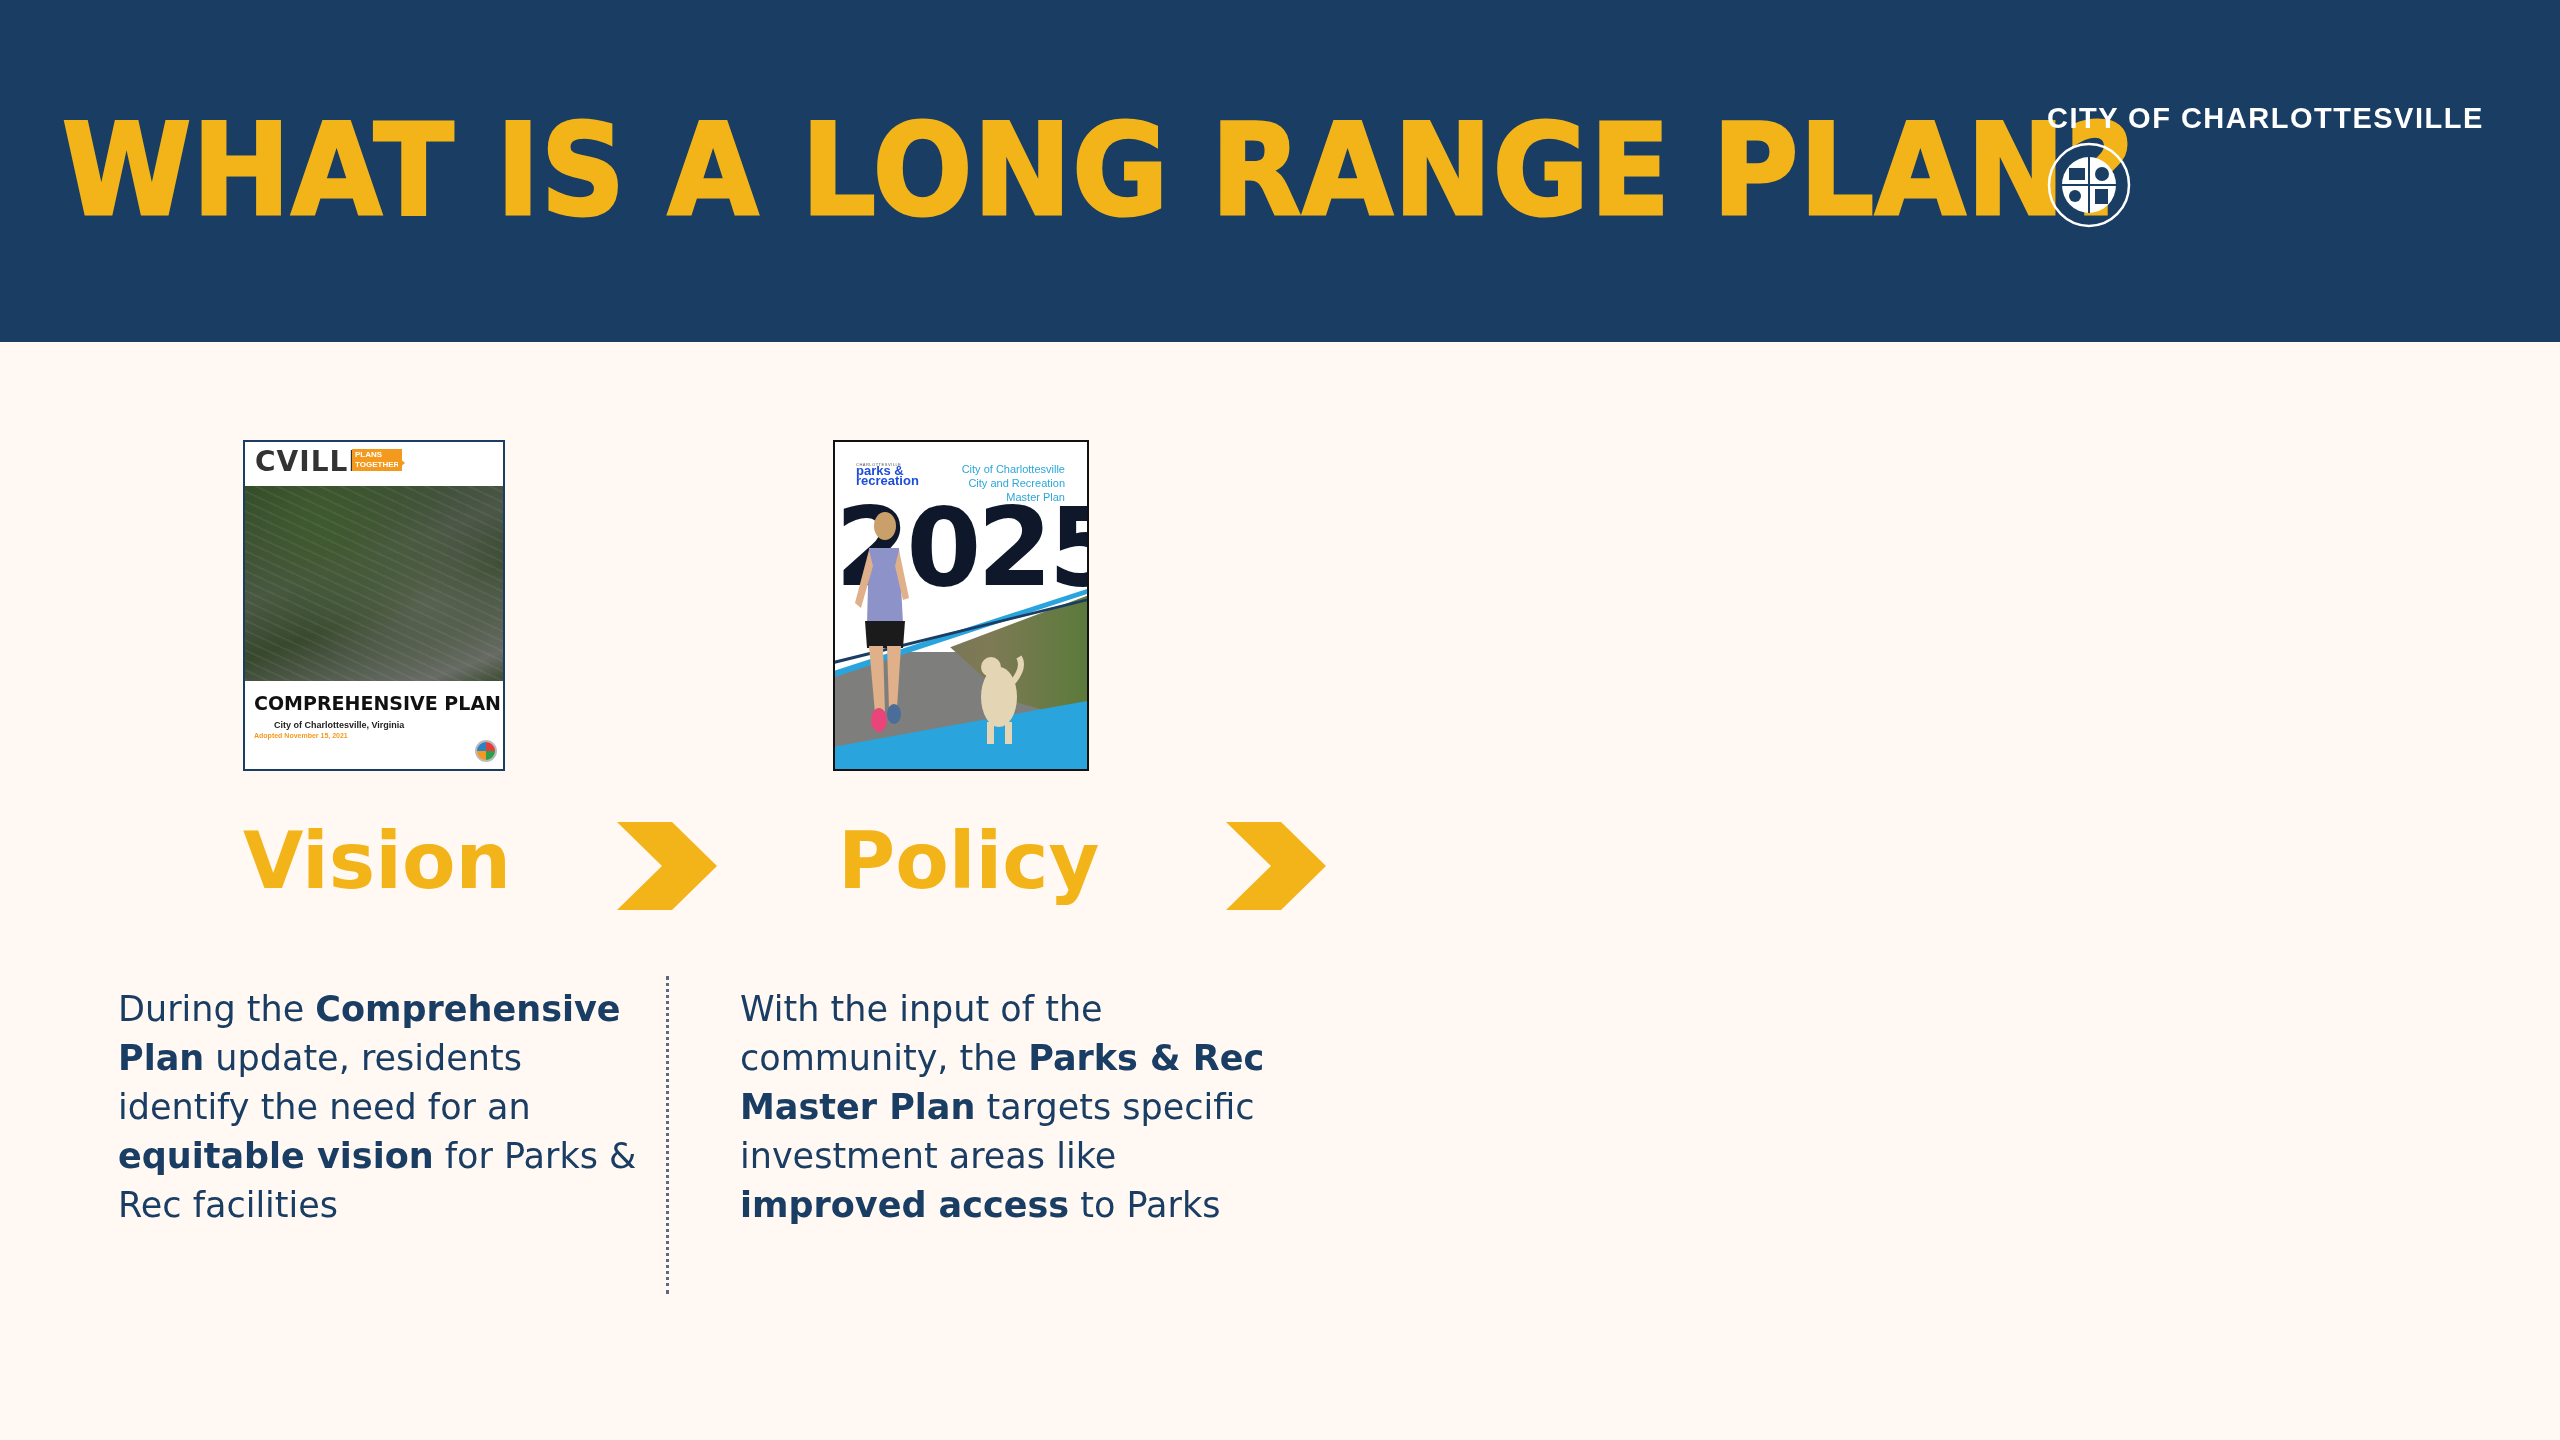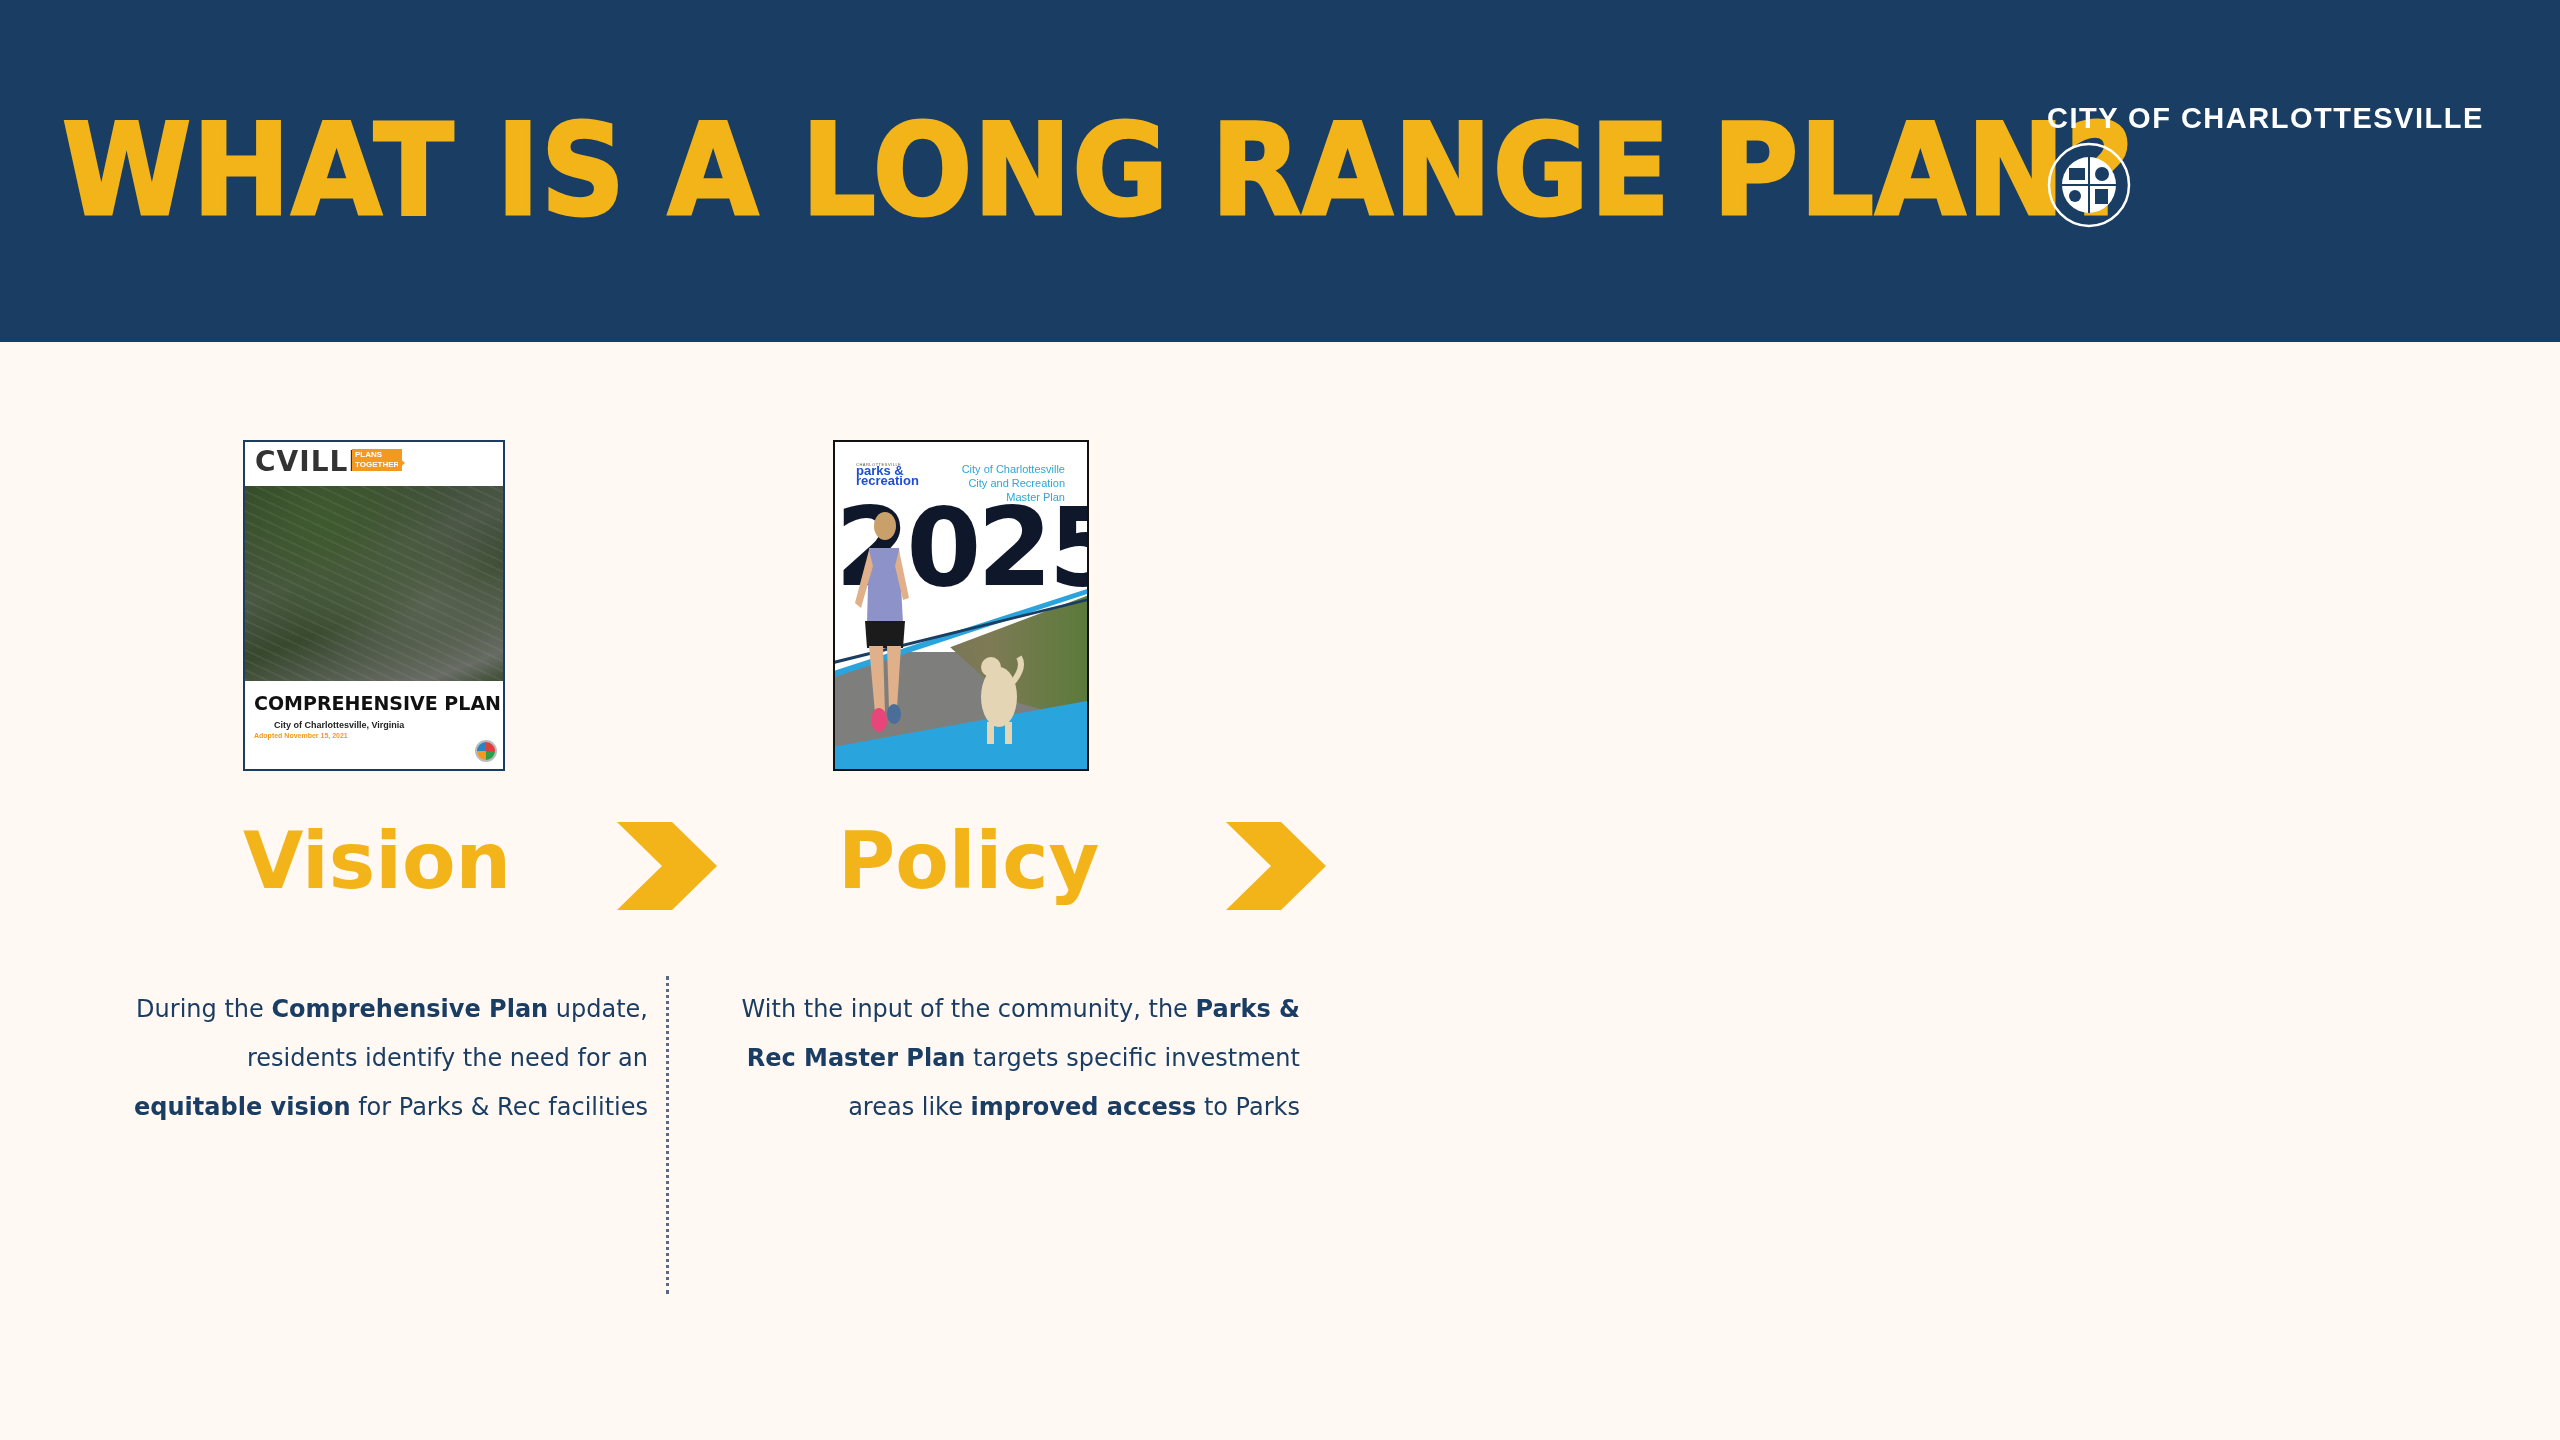--- a/index.html
+++ b/index.html
@@ -84,23 +84,22 @@
       position: absolute; top: 822px; font-size: 78px; font-weight: 700; color: #f2b418;
       font-family: "DejaVu Sans", sans-serif; line-height: 1; white-space: nowrap;
     }
     .step-vision { left: 243px; }
     .step-policy { left: 838px; }
     .chevron { position: absolute; top: 822px; width: 100px; height: 88px; }
     .chevron1 { left: 617px; }
     .chevron2 { left: 1226px; }
 
     .desc {
-      position: absolute; top: 985px; color: #1a3d64; font-size: 24px; line-height: 49px;
+      position: absolute; top: 985px; color: #1a3d64; font-size: 35px; line-height: 49px;
       font-family: "DejaVu Sans", sans-serif;
-      text-align: right;
     }
     .desc b { font-weight: 700; }
     .desc1 { left: 118px; width: 530px; }
     .desc2 { left: 740px; width: 560px; }
     .divider {
       position: absolute; left: 666px; top: 976px; width: 0; height: 318px;
       border-left: 3px dotted #5a6a80;
     }
   </style>
 </head>

